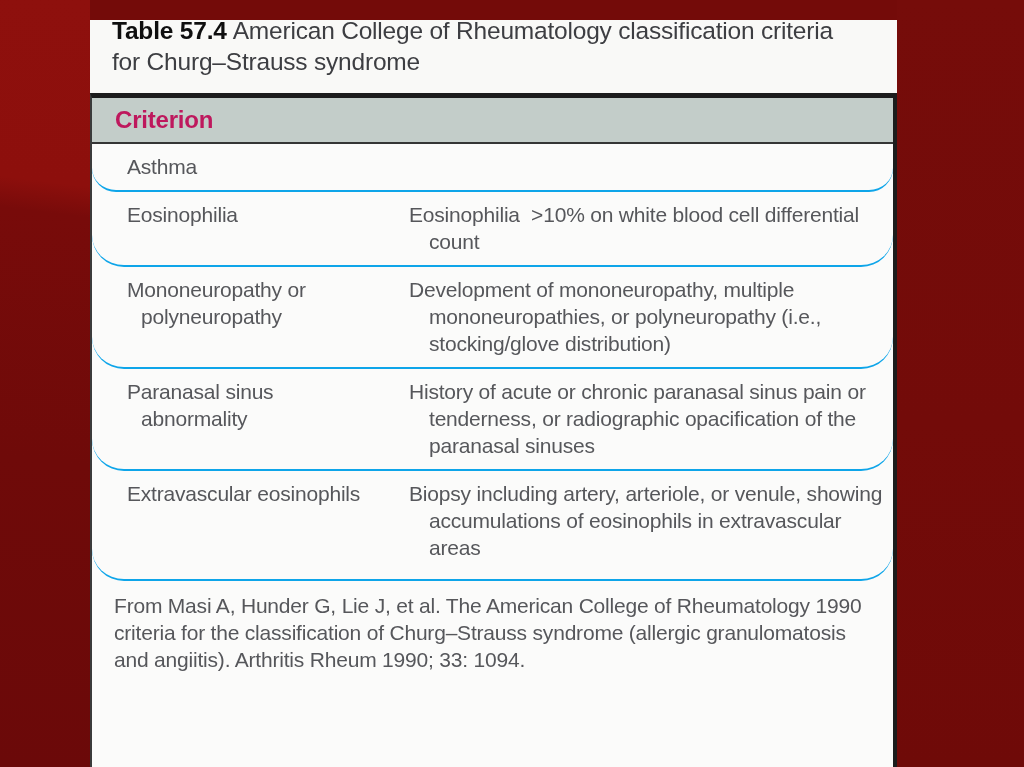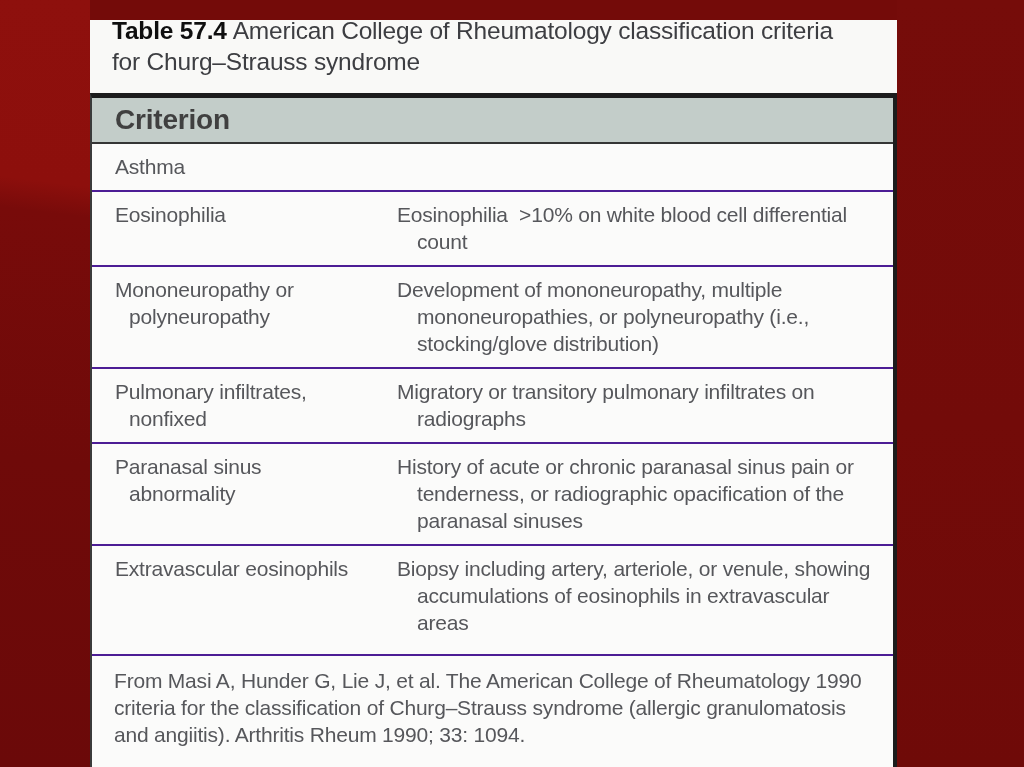--- a/index.html
+++ b/index.html
@@ -63,31 +63,32 @@
   .thead {
     display: flex;
     align-items: center;
     height: 44px;
     background: #c3cdc9;
     border-bottom: 2px solid #353535;
     box-sizing: content-box;
   }
   .th {
     font-weight: bold;
-    font-size: 28px;
-    color: #404040;
+    font-size: 24px;
+    color: #be185d;
     letter-spacing: -0.2px;
   }
   .th-criterion { width: 305px; box-sizing: border-box; padding-left: 23px; }
   .th-definition { flex: 1; }
 
   .row {
     display: flex;
-    border-bottom: 2px solid #4c1d95;
-    padding: 9px 0 10px 0;
+    border-bottom: 2px solid #0ea5e9;
+    padding: 9px 0 10px 12px;
+    border-radius: 32px;
   }
   .row.last { padding-bottom: 18px; }
 
   .cell {
     font-size: 21px;
     line-height: 27px;
     letter-spacing: -0.2px;
     color: #56575b;
     white-space: pre-wrap;
   }
@@ -137,24 +138,20 @@
     <div class="row">
       <div class="cell cell-criterion">Eosinophilia</div>
       <div class="cell cell-definition">Eosinophilia  &gt;10% on white blood cell differential count</div>
     </div>
 
     <div class="row">
       <div class="cell cell-criterion">Mononeuropathy or polyneuropathy</div>
       <div class="cell cell-definition">Development of mononeuropathy, multiple mononeuropathies, or polyneuropathy (i.e., stocking/glove distribution)</div>
     </div>
 
-    <div class="row">
-      <div class="cell cell-criterion">Pulmonary infiltrates, nonfixed</div>
-      <div class="cell cell-definition">Migratory or transitory pulmonary infiltrates on radiographs</div>
-    </div>
 
     <div class="row">
       <div class="cell cell-criterion">Paranasal sinus abnormality</div>
       <div class="cell cell-definition">History of acute or chronic paranasal sinus pain or tenderness, or radiographic opacification of the paranasal sinuses</div>
     </div>
 
     <div class="row last">
       <div class="cell cell-criterion">Extravascular eosinophils</div>
       <div class="cell cell-definition">Biopsy including artery, arteriole, or venule, showing accumulations of eosinophils in extravascular areas</div>
     </div>

